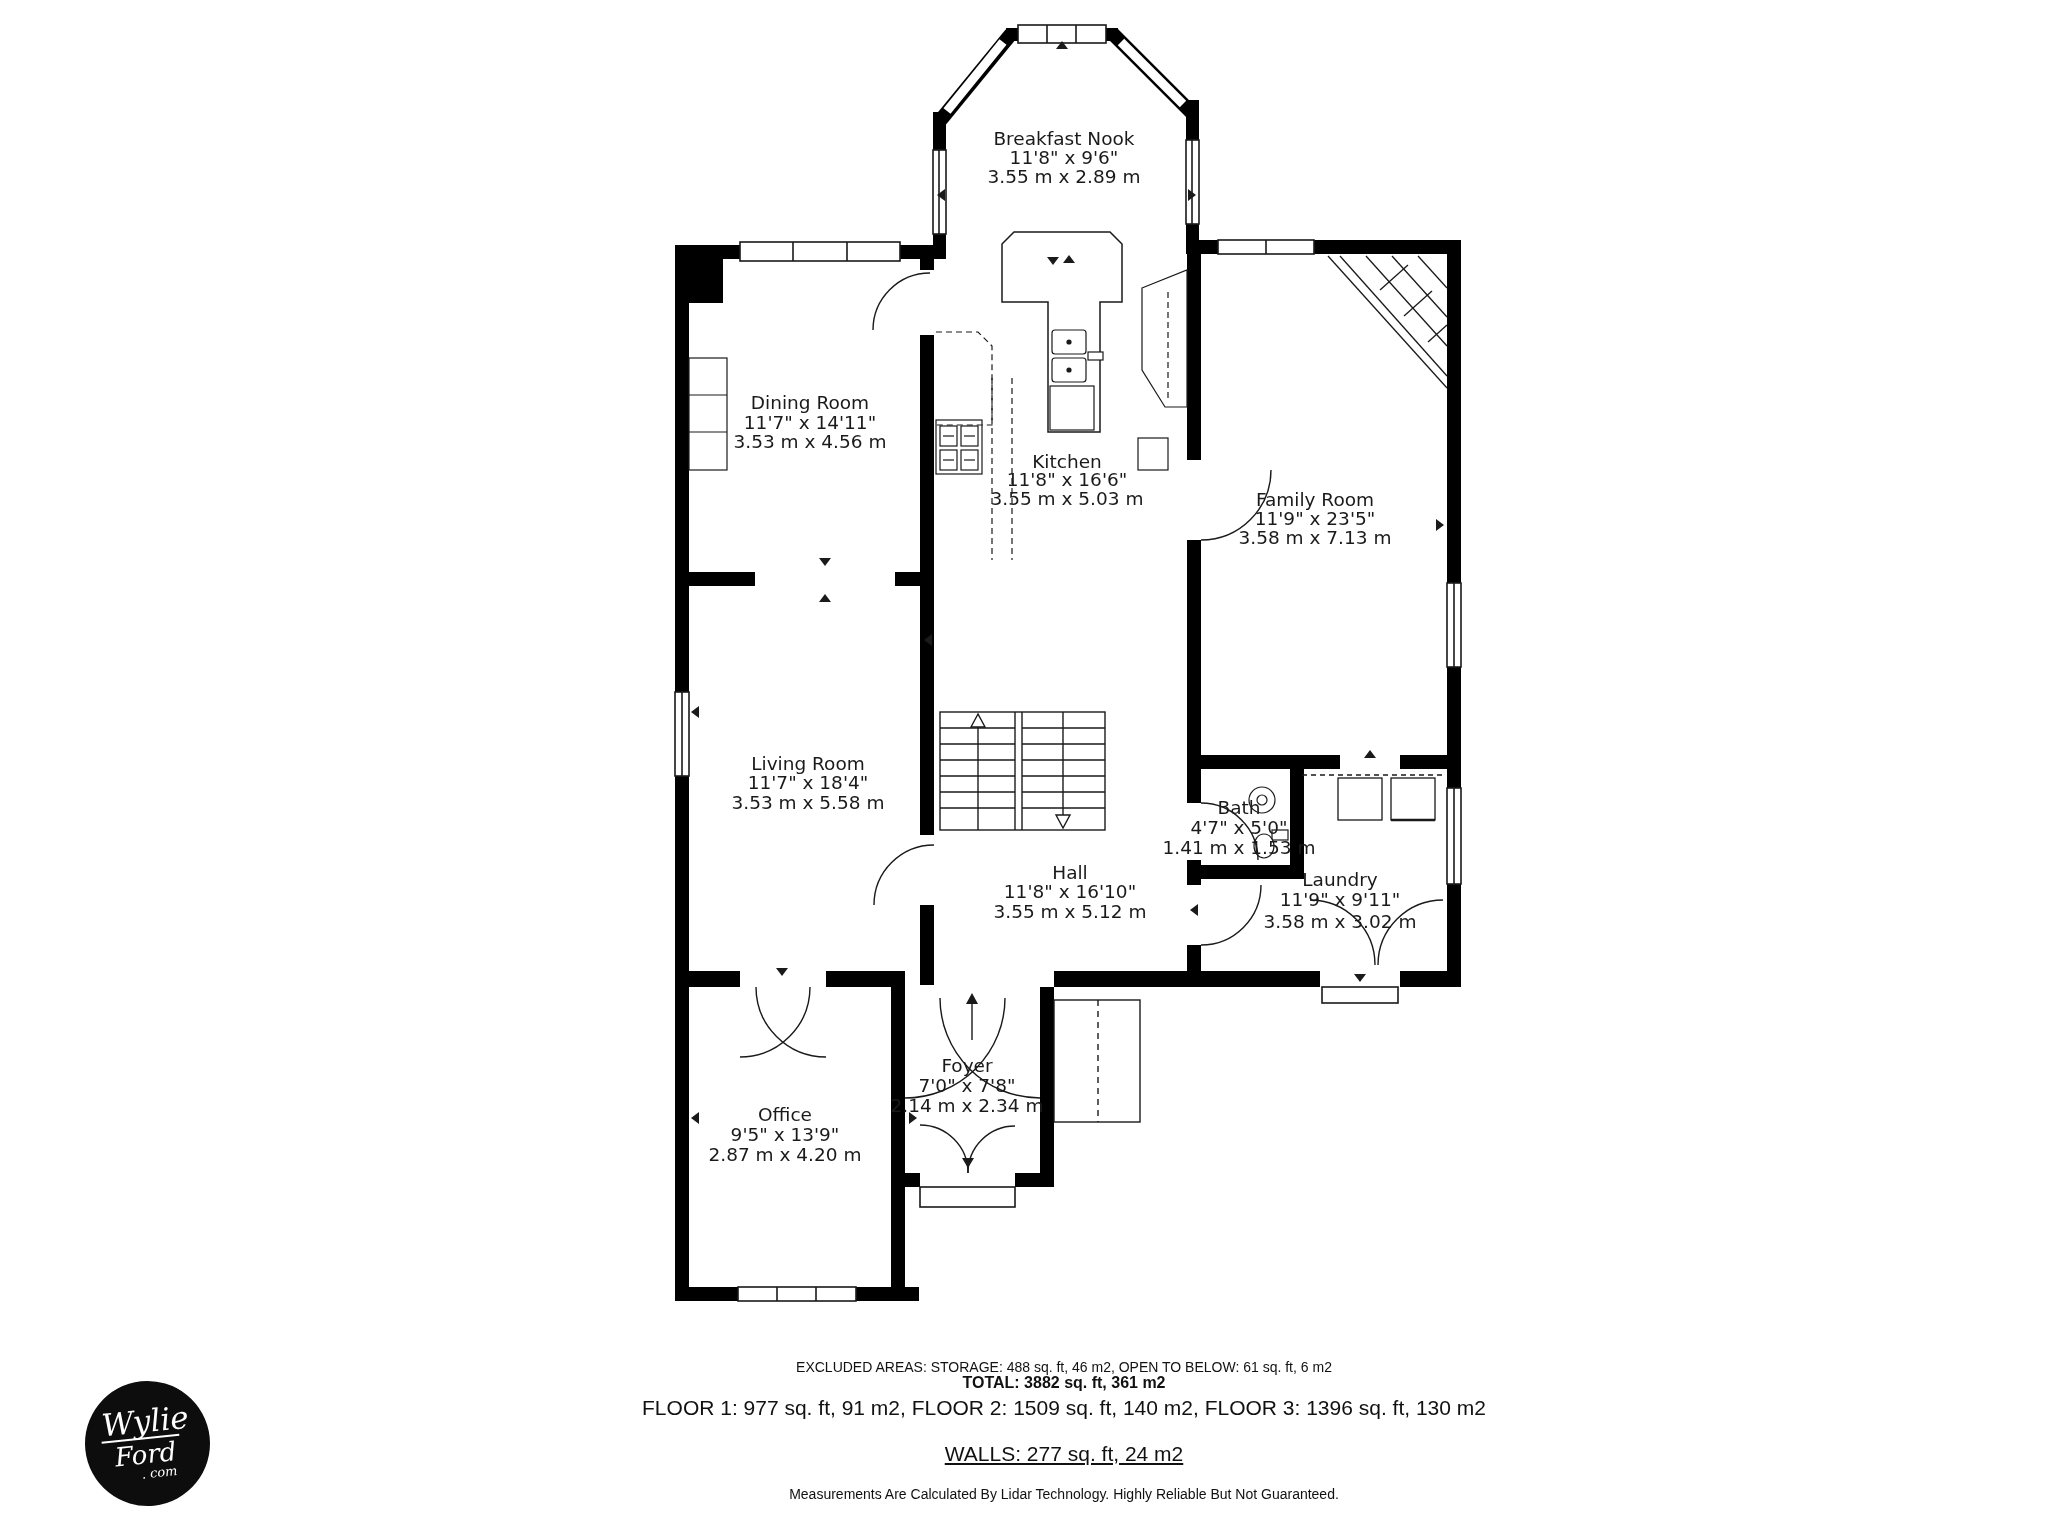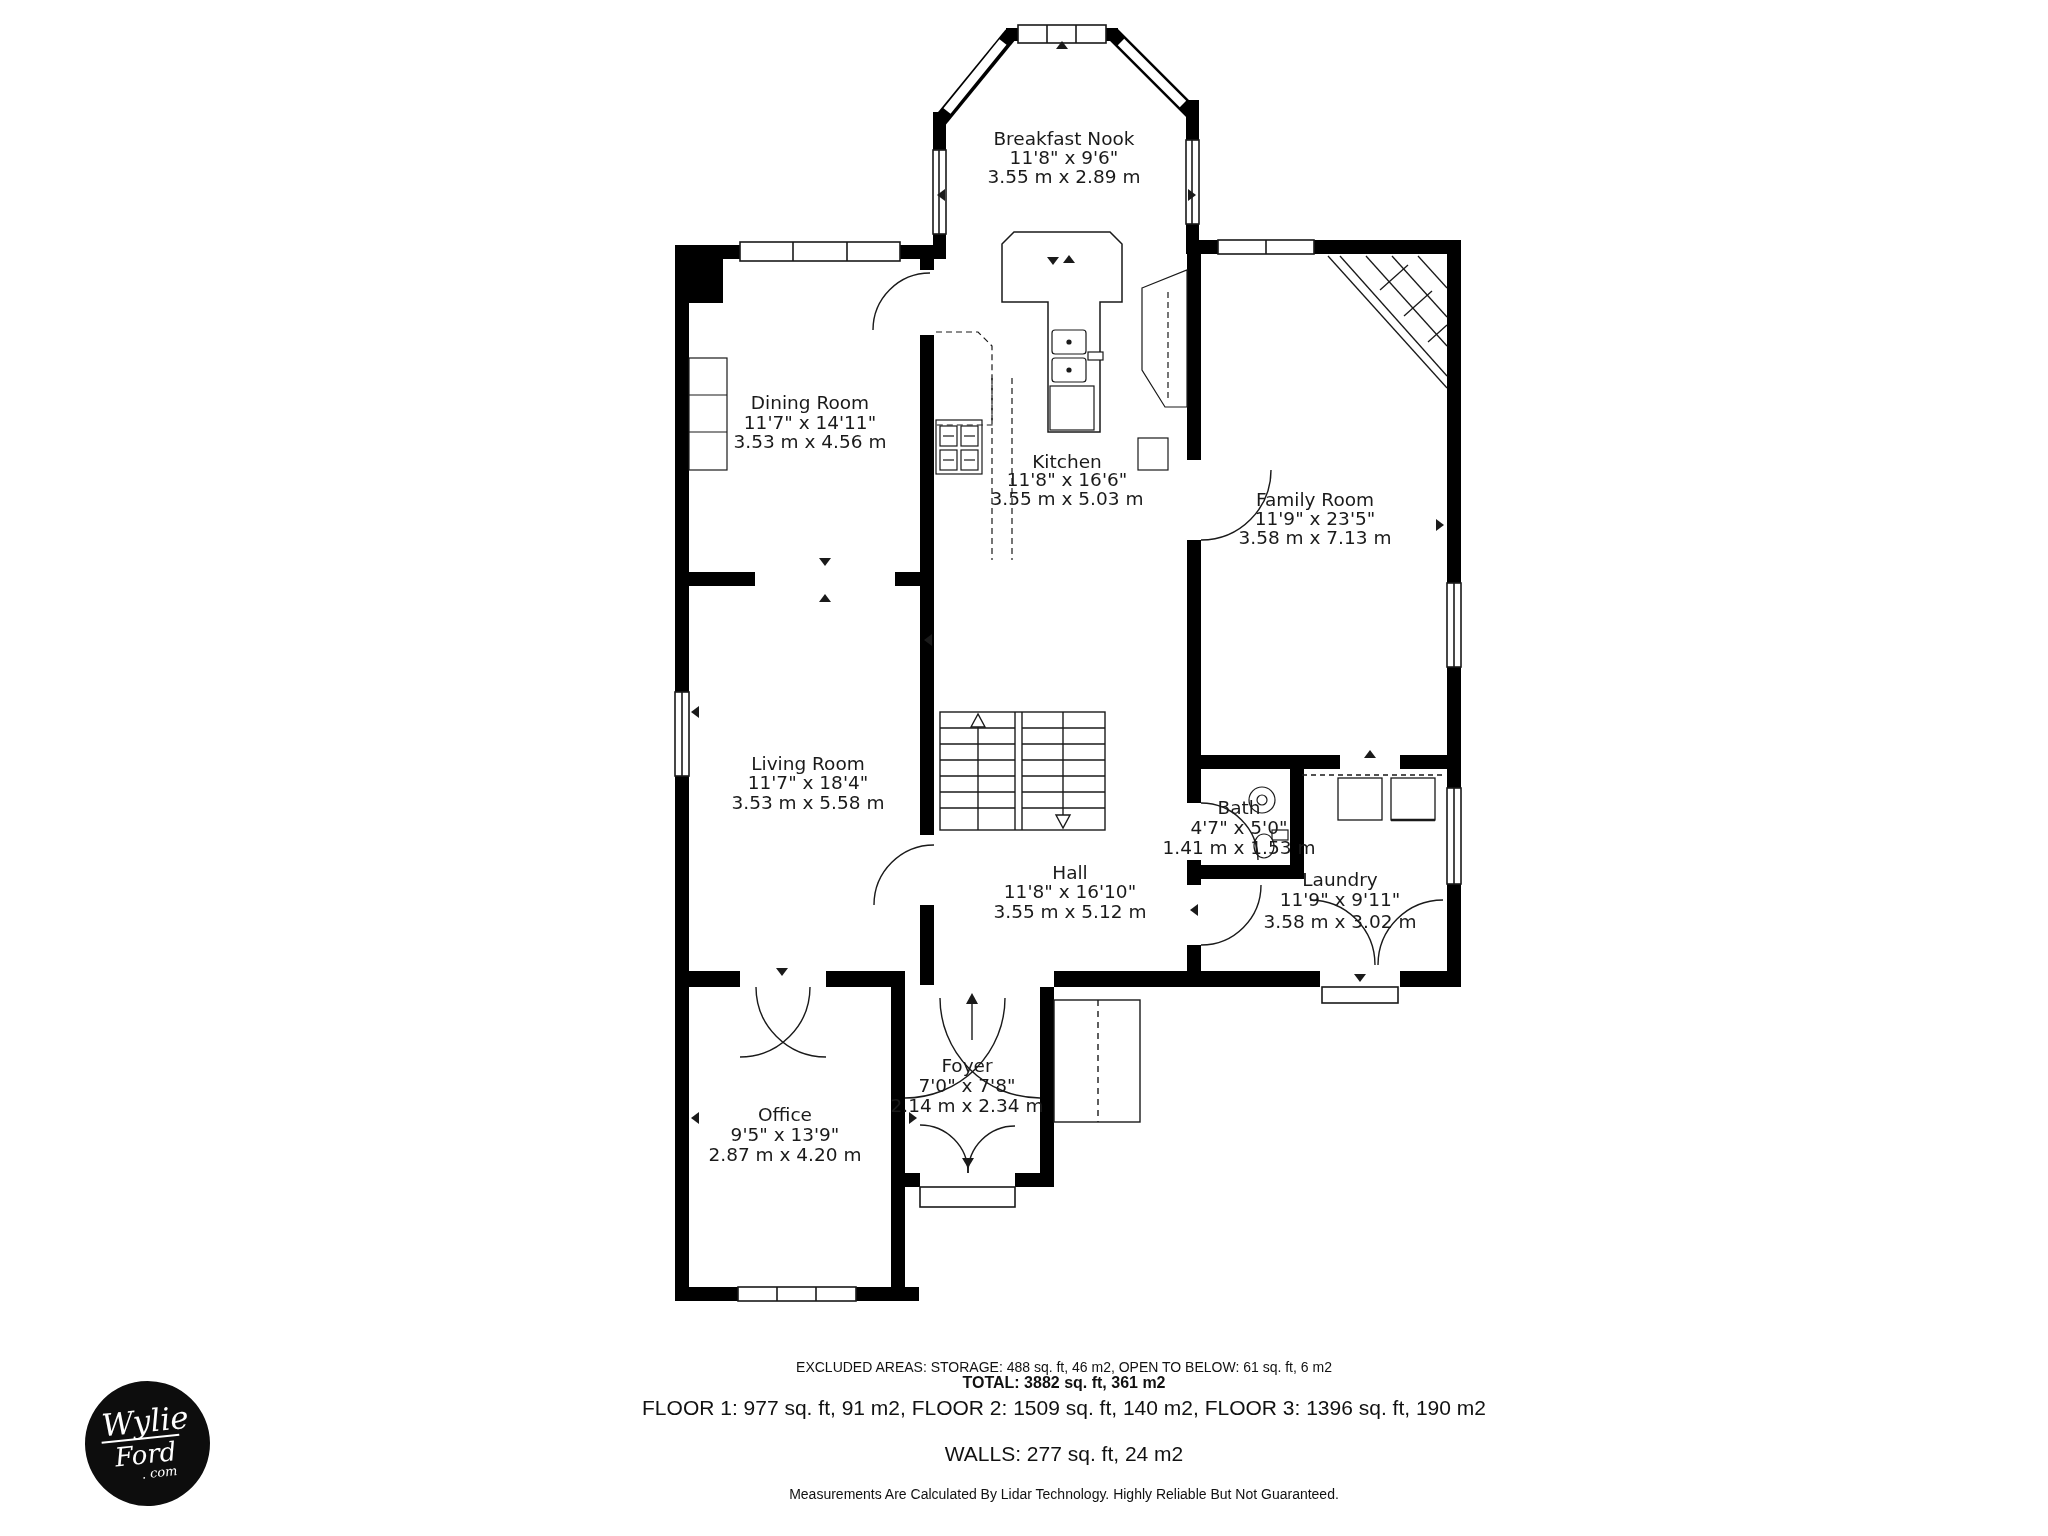--- a/index.html
+++ b/index.html
@@ -5,21 +5,21 @@
   html,body{margin:0;padding:0;background:#fff;}
   #page{position:relative;width:2048px;height:1536px;background:#fff;overflow:hidden;
         font-family:"DejaVu Sans",sans-serif;margin-left:40px;}
   svg{position:absolute;left:0;top:0;}
   svg text{font-family:"DejaVu Sans",sans-serif;font-size:18.5px;fill:#1a1a1a;}
   .footer-line{position:absolute;left:50%;transform:translateX(-50%);white-space:nowrap;
         font-family:"Liberation Sans",sans-serif;color:#111;}
   .f-total{top:1374px;font-size:16px;font-weight:bold;}
   .f-floors{top:1396px;font-size:21px;}
   .f-excluded{top:1359px;font-size:14px;}
-  .f-walls{top:1442px;font-size:21px;}
+  .f-walls{top:1442px;font-size:21px;text-decoration:underline;}
   .f-disclaimer{top:1486px;font-size:14px;}
   .logo{position:absolute;left:45px;top:1381px;width:125px;height:125px;border-radius:50%;
         background:#0d0d0d;color:#fff;display:flex;flex-direction:column;align-items:center;
         justify-content:center;transform:rotate(-6deg);
         font-family:"DejaVu Serif",serif;font-style:italic;}
   .logo .l1{font-size:31px;line-height:30px;}
   .logo .rule{width:78px;border-bottom:2px solid #fff;margin:1px 0 2px -14px;}
   .logo .l2{font-size:26px;line-height:26px;margin-left:-6px;}
   .logo .l3{font-size:13px;line-height:14px;margin-left:18px;}
 </style>
@@ -280,21 +280,21 @@
     </g>
     <g>
       <text x="745" y="1121">Office</text>
       <text x="745" y="1141">9'5" x 13'9"</text>
       <text x="745" y="1161">2.87 m x 4.20 m</text>
     </g>
   </g>
 </svg>
 
   <div class="footer-line f-total">TOTAL: 3882 sq. ft, 361 m2</div>
-  <div class="footer-line f-floors">FLOOR 1: 977 sq. ft, 91 m2, FLOOR 2: 1509 sq. ft, 140 m2, FLOOR 3: 1396 sq. ft, 190 m2</div>
+  <div class="footer-line f-floors">FLOOR 1: 977 sq. ft, 91 m2, FLOOR 2: 1509 sq. ft, 140 m2, FLOOR 3: 1396 sq. ft, 130 m2</div>
   <div class="footer-line f-excluded">EXCLUDED AREAS: STORAGE: 488 sq. ft, 46 m2, OPEN TO BELOW: 61 sq. ft, 6 m2</div>
   <div class="footer-line f-walls">WALLS: 277 sq. ft, 24 m2</div>
   <div class="footer-line f-disclaimer">Measurements Are Calculated By Lidar Technology. Highly Reliable But Not Guaranteed.</div>
 
   <div class="logo">
     <div class="l1">Wylie</div>
     <div class="rule"></div>
     <div class="l2">Ford</div>
     <div class="l3">. com</div>
   </div>

